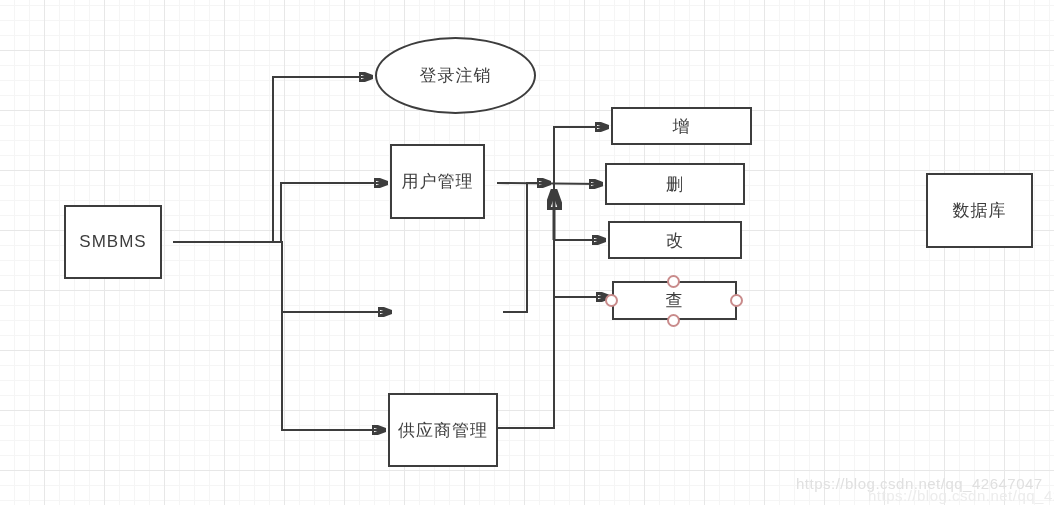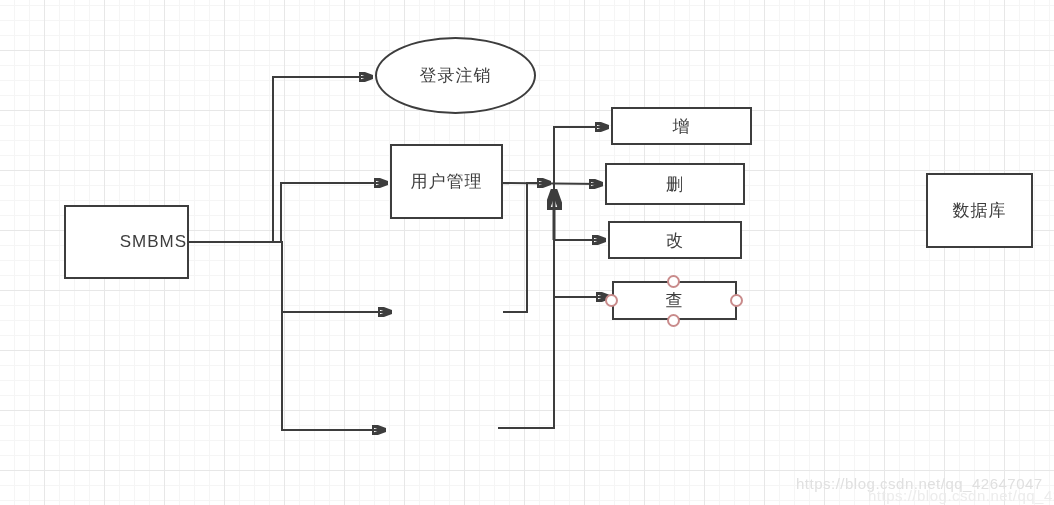--- a/index.html
+++ b/index.html
@@ -56,33 +56,36 @@
     <path d="M173 242 L282 242 L282 312 L390 312" marker-end="url(#arrow)"></path>
     <path d="M282 312 L282 430 L384 430" marker-end="url(#arrow)"></path>
     <path d="M497 183 L601 184" marker-end="url(#arrow)"></path>
     <path d="M503 312 L527 312 L527 183 L549 183" marker-end="url(#arrow)"></path>
     <path d="M498 428 L554 428 L554 127 L607 127" marker-end="url(#arrow)"></path>
     <path d="M554 240 L604 240" marker-end="url(#arrow)"></path>
     <path d="M554 297 L608 297" marker-end="url(#arrow)"></path>
     <path class="thick" d="M554 240 L554 192" marker-end="url(#arrow)"></path>
   </svg>
 
-  <div class="node" style="left:64px;top:205px;width:125px;height:74px;justify-content:flex-end;">
+  <div class="node" style="left:64px;top:205px;width:98px;height:74px;">
     <span class="node-label">SMBMS</span>
   </div>
 
   <div class="node ellipse" style="left:375px;top:37px;width:161px;height:77px;">
     <span class="node-label">登录注销</span>
   </div>
 
-  <div class="node" style="left:390px;top:144px;width:113px;height:75px;">
+  <div class="node" style="left:390px;top:144px;width:95px;height:75px;">
     <span class="node-label">用户管理</span>
   </div>
 
 
+  <div class="node" style="left:388px;top:393px;width:110px;height:74px;">
+    <span class="node-label">供应商管理</span>
+  </div>
 
   <div class="node" style="left:611px;top:107px;width:141px;height:38px;">
     <span class="node-label">增</span>
   </div>
 
   <div class="node" style="left:605px;top:163px;width:140px;height:42px;">
     <span class="node-label">删</span>
   </div>
 
   <div class="node" style="left:608px;top:221px;width:134px;height:38px;">

